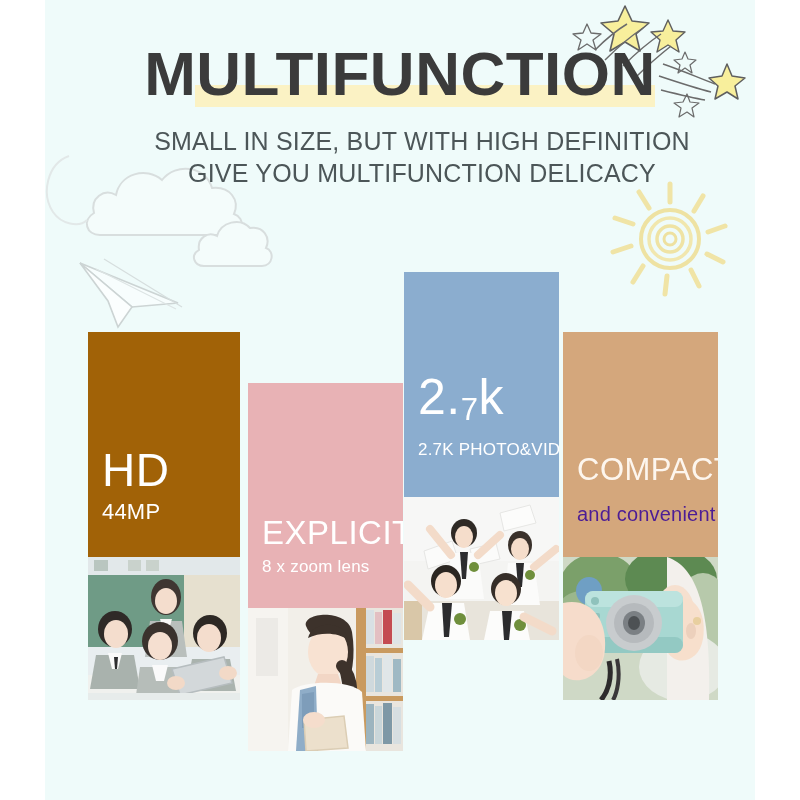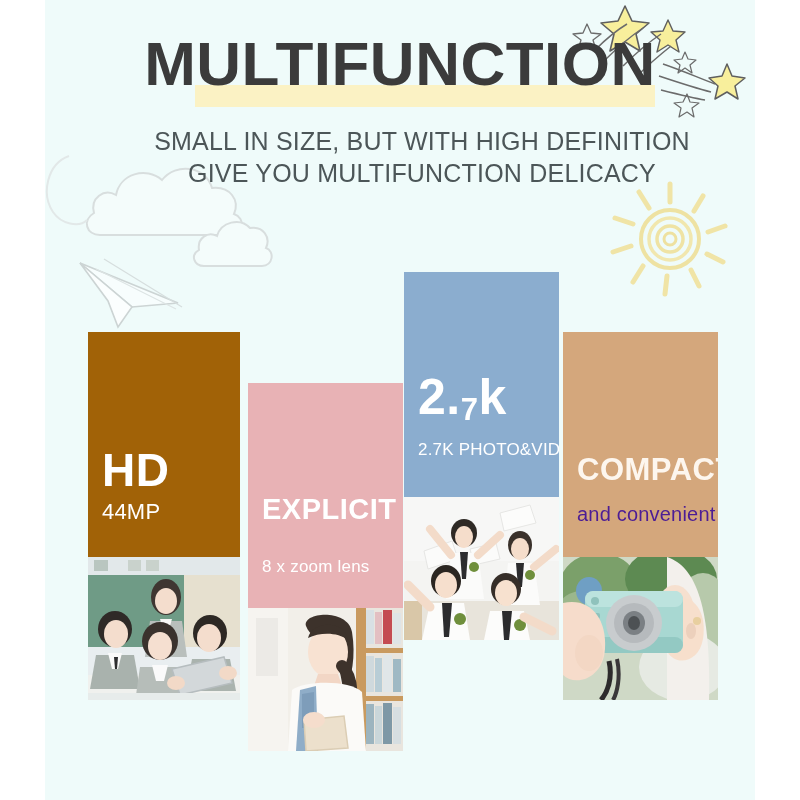--- a/index.html
+++ b/index.html
@@ -36,21 +36,21 @@
     position: absolute;
     left: 0;
     top: 0;
     width: 710px;
     height: 200px;
   }
 
   .title-wrap {
     position: absolute;
     left: 0;
-    top: 28px;
+    top: 38px;
     width: 710px;
     text-align: center;
   }
 
   .title-highlight {
     position: absolute;
     left: 150px;
     top: 85px;
     width: 460px;
     height: 22px;
@@ -106,21 +106,21 @@
   .card-label {
     position: absolute;
     left: 14px;
     color: #ffffff;
     white-space: nowrap;
   }
 
   .card-title {
     font-size: 40px;
     line-height: 44px;
-    font-weight: bold;
+    font-weight: normal;
     letter-spacing: 0.5px;
   }
 
   .card-sub {
     font-size: 22px;
     line-height: 24px;
     letter-spacing: 0.2px;
   }
 
   
@@ -131,21 +131,21 @@
   }
   .card-hd .t { bottom: 72px; font-size: 46px; }
   .card-hd .s { bottom: 40px; }
 
   
   .card-explicit {
     left: 203px; top: 383px;
     width: 155px; height: 232px;
     background: #e8b2b5;
   }
-  .card-explicit .t { bottom: 84px; font-size: 29px; }
+  .card-explicit .t { bottom: 60px; font-size: 33px; }
   .card-explicit .s { bottom: 36px; font-size: 17px; }
 
   
   .card-27k {
     left: 359px; top: 272px;
     width: 155px; height: 232px;
     background: #8badcf;
   }
   .card-27k .t { bottom: 78px; font-size: 50px; }
   .card-27k .s { bottom: 42px; font-size: 17px; }

